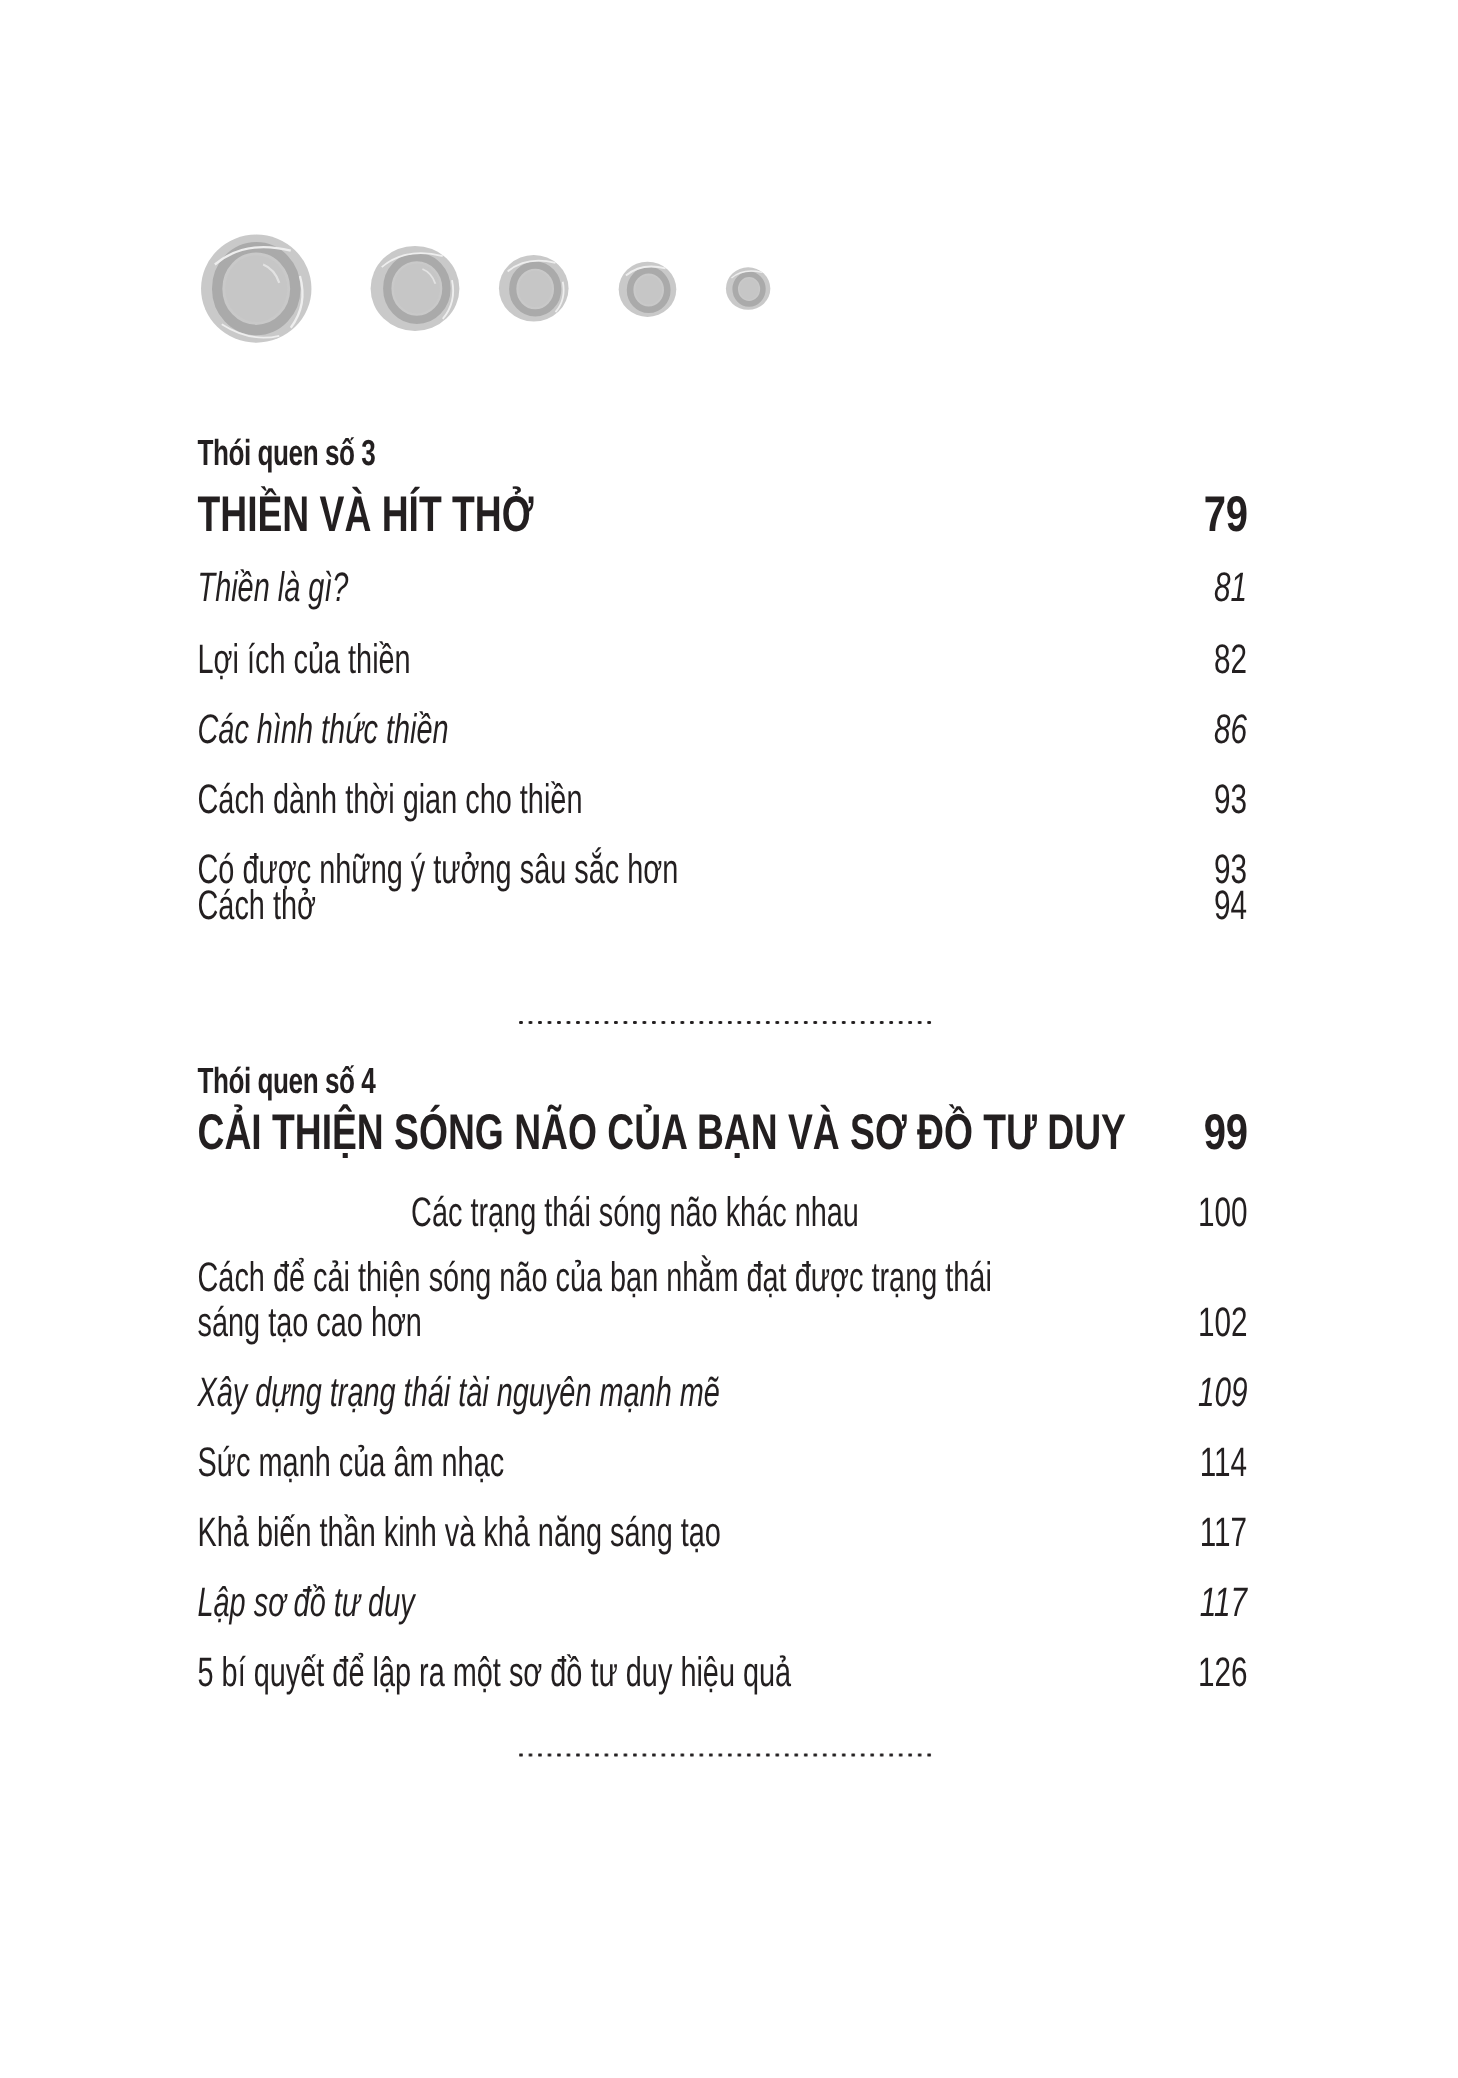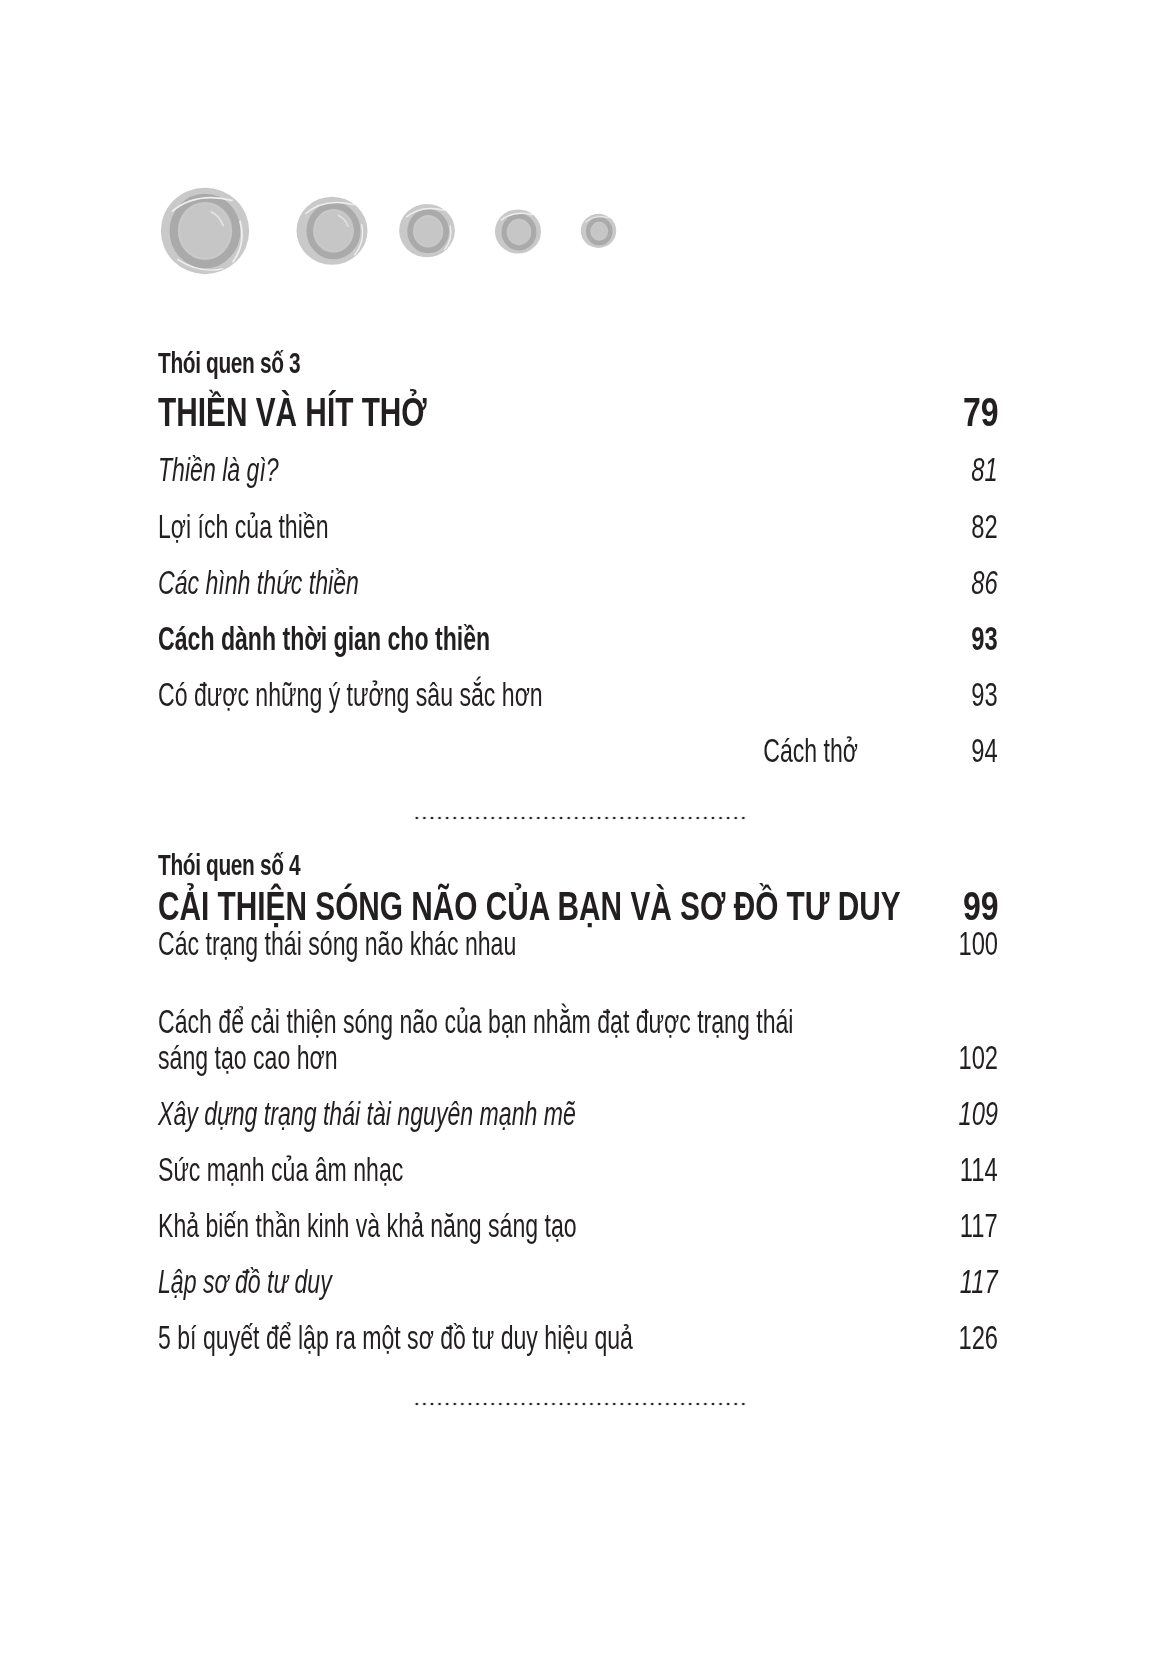--- a/index.html
+++ b/index.html
@@ -193,44 +193,44 @@
       <div class="entry-page">81</div>
     </div>
     <div class="entry" style="top:509px; height:36px;">
       <div class="entry-text">Lợi ích của thiền</div>
       <div class="entry-page">82</div>
     </div>
     <div class="entry" style="top:565px; height:36px;font-style:italic;">
       <div class="entry-text">Các hình thức thiền</div>
       <div class="entry-page">86</div>
     </div>
-    <div class="entry" style="top:621px; height:36px;font-weight:bold;">
+    <div class="entry" style="top:621px; height:36px;">
       <div class="entry-text">Cách dành thời gian cho thiền</div>
       <div class="entry-page">93</div>
     </div>
     <div class="entry" style="top:677px; height:36px;">
       <div class="entry-text">Có được những ý tưởng sâu sắc hơn</div>
       <div class="entry-page">93</div>
     </div>
-    <div class="entry" style="top:733px; height:36px;text-align:right;">
+    <div class="entry" style="top:706px; height:36px;">
       <div class="entry-text">Cách thở</div>
       <div class="entry-page">94</div>
     </div>
   </div>
 
   <div class="dots" style="top:816px;"></div>
 
   <div class="section" style="top:0;">
     <div class="kicker" style="top:851px;">Thói quen số 4</div>
     <div class="title-row" style="top:882px;">
       <div class="title">CẢI THIỆN SÓNG NÃO CỦA BẠN VÀ SƠ ĐỒ TƯ DUY</div>
       <div class="title-page">99</div>
     </div>
 
-    <div class="entry" style="top:926px; height:36px;">
+    <div class="entry" style="top:952px; height:36px;text-align:center;">
       <div class="entry-text">Các trạng thái sóng não khác nhau</div>
       <div class="entry-page">100</div>
     </div>
     <div class="entry" style="top:1004px; height:72px;">
       <div class="entry-text">Cách để cải thiện sóng não của bạn nhằm đạt được trạng thái
 sáng tạo cao hơn</div>
       <div class="entry-page">102</div>
     </div>
     <div class="entry" style="top:1096px; height:36px;font-style:italic;">
       <div class="entry-text">Xây dựng trạng thái tài nguyên mạnh mẽ</div>

